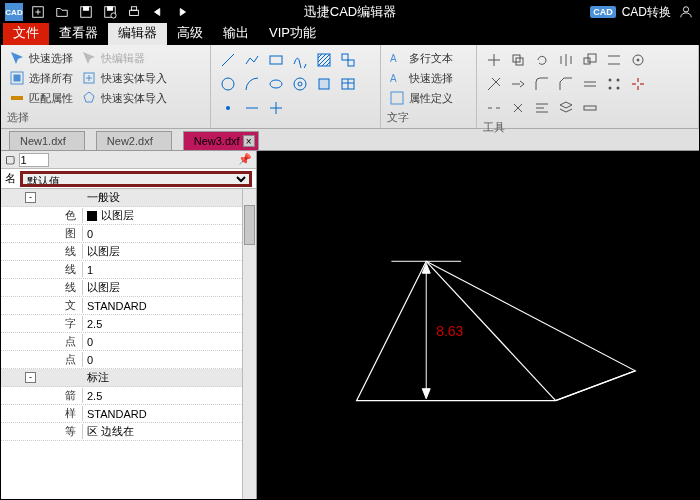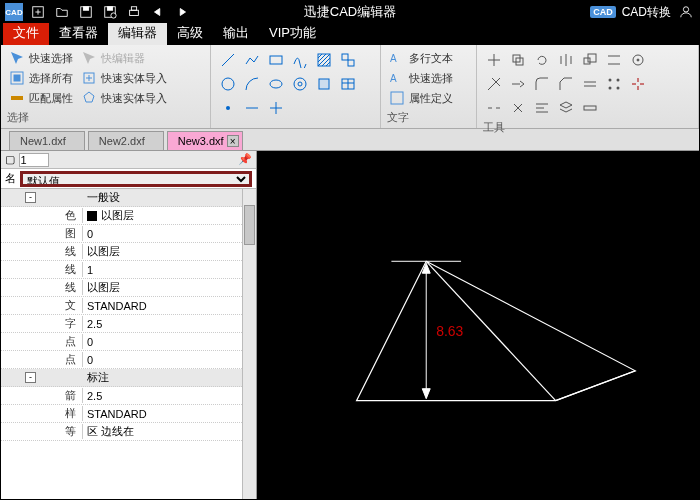--- a/index.html
+++ b/index.html
@@ -19,23 +19,23 @@
   .ribbon-group{border-right:1px solid #c0c0c0;display:flex;flex-direction:column;justify-content:space-between;padding:2px 6px}
   .rg-body{flex:1;display:flex;gap:4px;align-items:flex-start;padding-top:2px}
   .rg-label{font-size:11px;color:#555;padding:1px 0}
   .rg-col{display:flex;flex-direction:column;gap:2px}
   .rg-item{display:flex;align-items:center;gap:4px;font-size:11px;color:#333;white-space:nowrap;padding:1px 2px}
   .rg-item.dis{color:#aaa}
   .rg-item .ic{width:16px;height:16px}
   .rg-icongrid{display:grid;grid-template-columns:repeat(6,22px);grid-auto-rows:22px;gap:2px}
   .gi{width:22px;height:22px;display:flex;align-items:center;justify-content:center}
   .gi svg{width:16px;height:16px}
-  .tabbar{height:22px;background:#e0e0e0;border-bottom:1px solid #999;display:flex;align-items:flex-end;padding-left:8px;gap:4px}
+  .tabbar{height:22px;background:#e0e0e0;border-bottom:1px solid #999;display:flex;align-items:flex-end;padding-left:8px;gap:12px}
   .file-tab{padding:3px 18px 3px 10px;font-size:11px;background:#d0d0d0;border:1px solid #999;border-bottom:none;margin-right:-1px;color:#444;position:relative}
-  .file-tab.active{background:#f9a8d4;color:#000;z-index:1}
+  .file-tab.active{background:#be185d;color:#000;z-index:1}
   .file-tab .close{position:absolute;right:3px;top:3px;width:12px;height:12px;font-size:10px;line-height:12px;text-align:center;background:#ccc;border:1px solid #888}
   .workspace{display:flex;height:calc(500px - 22px - 22px - 84px - 22px - 2px)}
   .side{width:256px;background:#fff;border-right:1px solid #999;display:flex;flex-direction:column;font-size:11px}
   .side-top{height:18px;background:#e8e8e8;border-bottom:1px solid #bbb;display:flex;align-items:center;padding:0 4px;gap:4px}
   .side-top input{font-size:11px;border:1px solid #aaa;height:14px;width:30px}
   .pushpin{margin-left:auto}
   .side-sel{height:20px;display:flex;align-items:center;padding:0 4px;gap:4px;border-bottom:1px solid #bbb}
   .side-sel select{flex:1;font-size:11px;height:16px;border:3px solid #7f1d1d}
   .prop-tree{flex:1;overflow:hidden}
   .pt-row{display:flex;height:18px;align-items:center;border-bottom:1px dotted #ccc;position:relative}

